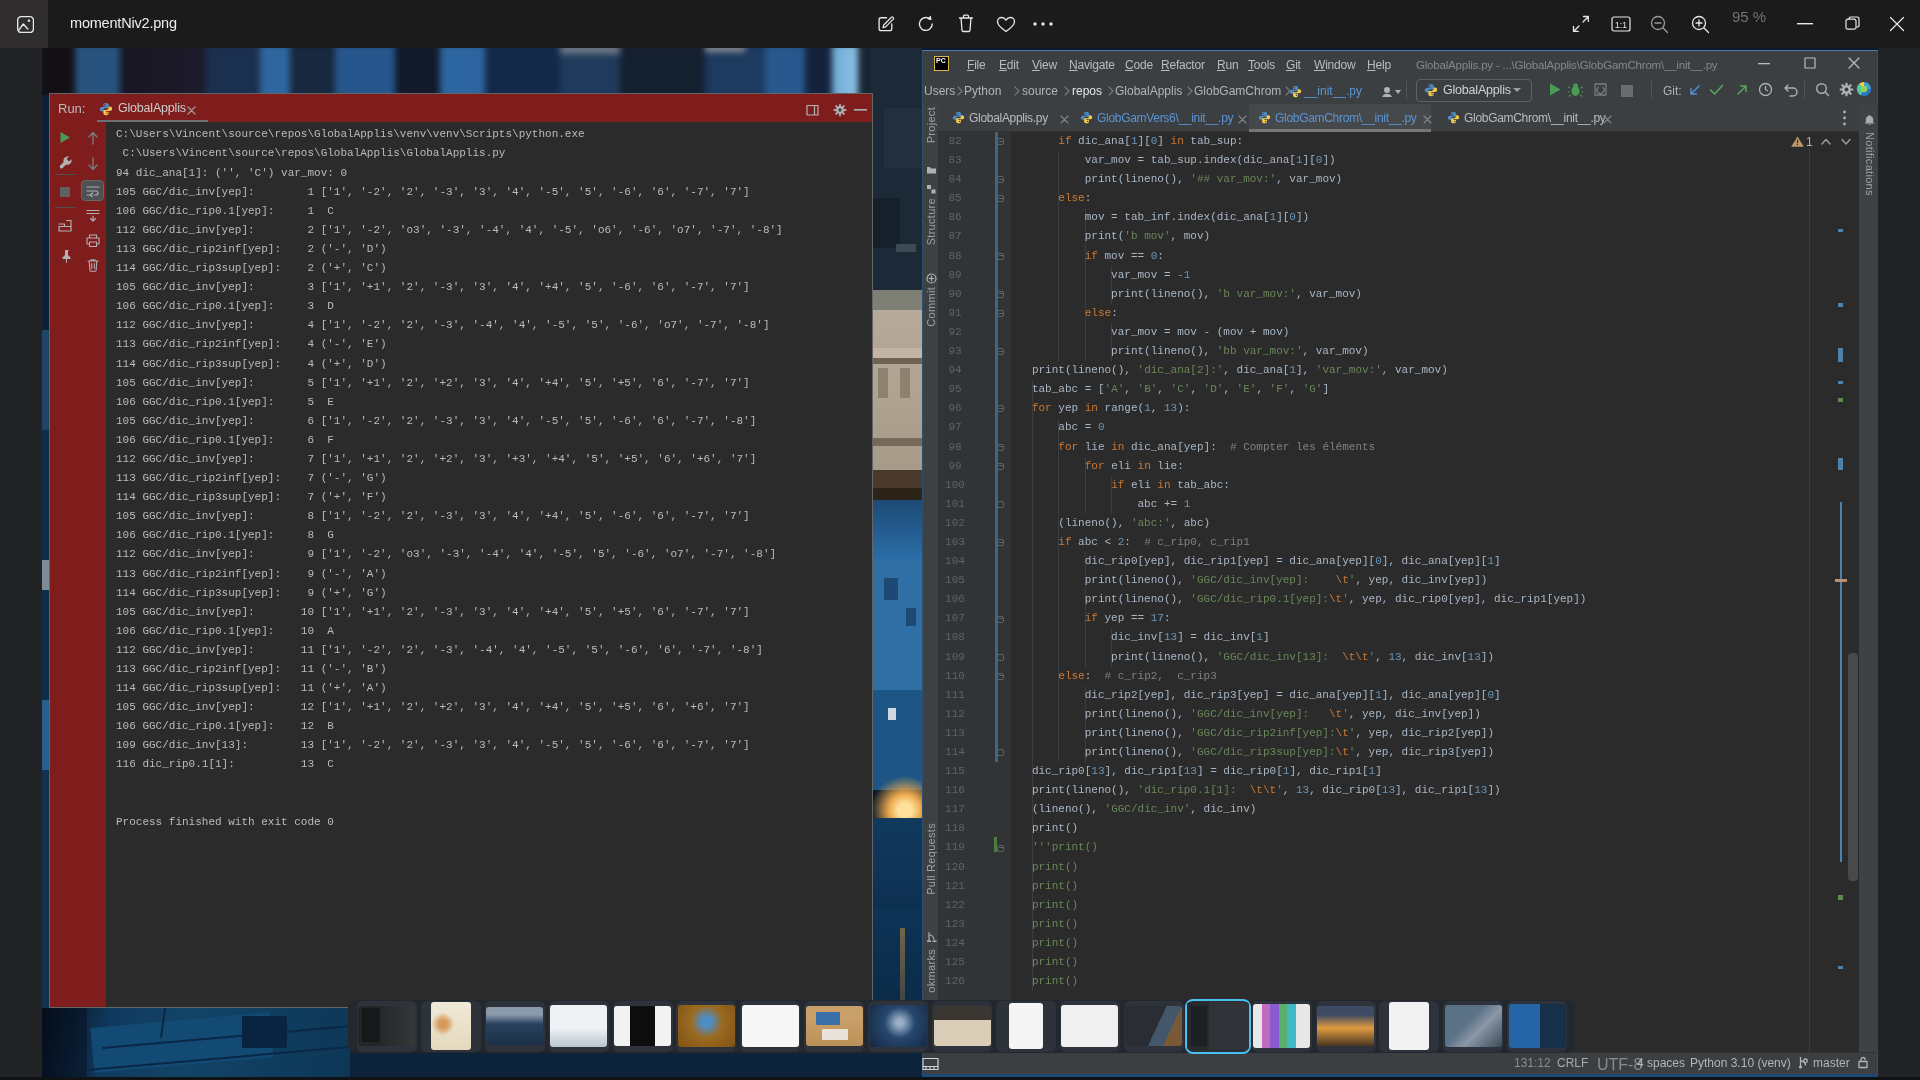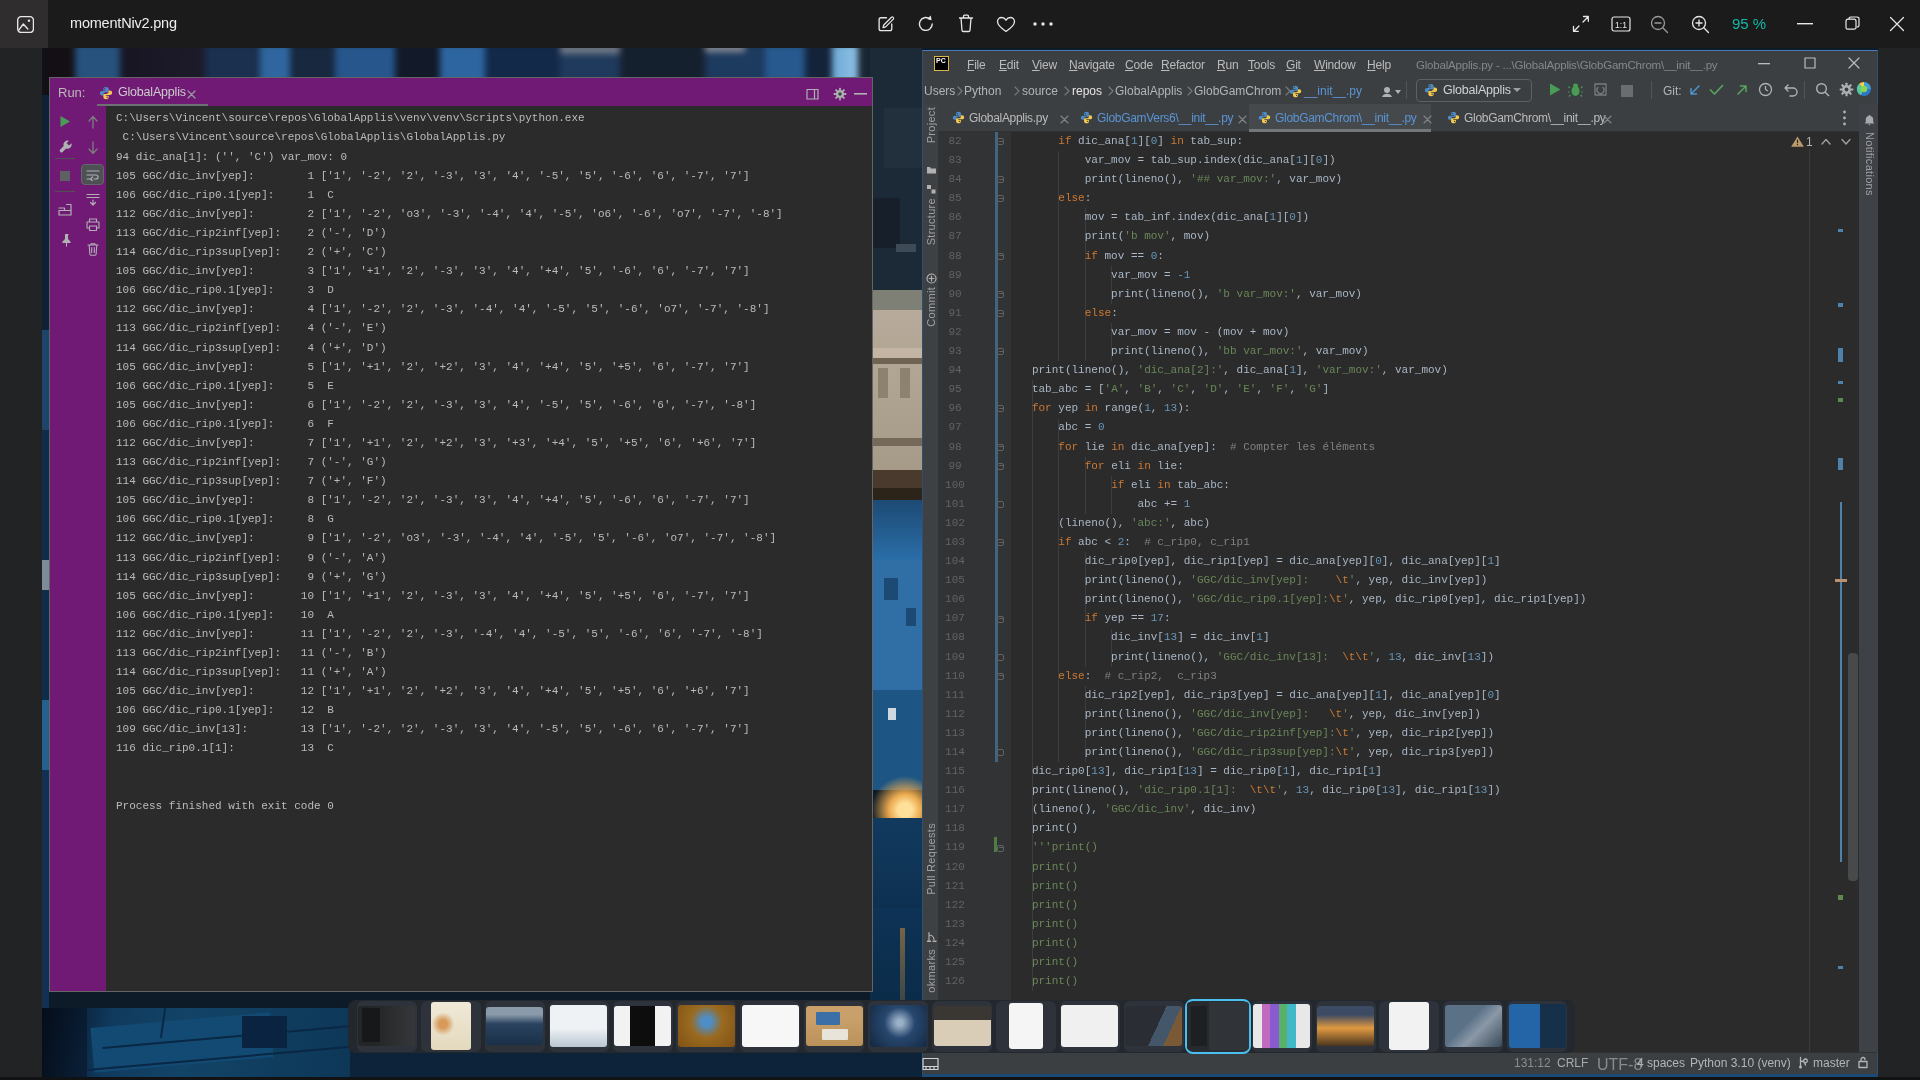--- a/index.html
+++ b/index.html
@@ -111,33 +111,33 @@
 <svg class="abs" style="left:1610px;top:15px" width="22" height="18" viewBox="0 0 22 18">
       <path d="M2 4 a2 2 0 0 1 2-2 h14 a2 2 0 0 1 2 2 v10 a2 2 0 0 1 -2 2 H4 a2 2 0 0 1 -2-2 z" stroke="#e8e8e8" stroke-width="1.2" fill="none" stroke-linecap="round" stroke-linejoin="round"></path>
       <text x="11" y="12.6" font-size="8.5" fill="#e8e8e8" text-anchor="middle" font-family="Liberation Sans">1:1</text>
     </svg>
 <svg class="abs" style="left:1650px;top:15px" width="19" height="19" viewBox="0 0 19 19">
       <path d="M8 1.5 a6.5 6.5 0 1 0 0 13 a6.5 6.5 0 0 0 0-13 M12.8 12.8 L17.5 17.5 M5 8 h6" stroke="#9a9a9a" stroke-width="1.3" fill="none" stroke-linecap="round" stroke-linejoin="round"></path>
     </svg>
 <svg class="abs" style="left:1691px;top:15px" width="19" height="19" viewBox="0 0 19 19">
       <path d="M8 1.5 a6.5 6.5 0 1 0 0 13 a6.5 6.5 0 0 0 0-13 M12.8 12.8 L17.5 17.5 M5 8 h6 M8 5 v6" stroke="#e8e8e8" stroke-width="1.3" fill="none" stroke-linecap="round" stroke-linejoin="round"></path>
     </svg>
-<div class="abs" style="left:1727px;top:15px;width:44px;color:#14b8a6;font-size:15px;text-align:center">95 %</div>
+<div class="abs" style="left:1727px;top:8px;width:44px;color:#737373;font-size:15px;text-align:center">95 %</div>
 <svg class="abs" style="left:1797px;top:23px" width="16" height="2" viewBox="0 0 16 2">
       <rect x="0" y="0" width="16" height="1.4" fill="#e8e8e8"></rect>
     </svg>
 <svg class="abs" style="left:1845px;top:16px" width="15" height="15" viewBox="0 0 15 15">
       <path d="M1 5 a1.8 1.8 0 0 1 1.8-1.8 h6.4 A1.8 1.8 0 0 1 11 5 v6.4 a1.8 1.8 0 0 1 -1.8 1.8 H2.8 A1.8 1.8 0 0 1 1 11.4 z" stroke="#e8e8e8" stroke-width="1.2" fill="none" stroke-linecap="round" stroke-linejoin="round"></path>
       <path d="M4 3 V2.8 A1.8 1.8 0 0 1 5.8 1 h6.4 A1.8 1.8 0 0 1 14 2.8 v6.4 a1.8 1.8 0 0 1 -1.8 1.8 H12" stroke="#e8e8e8" stroke-width="1.2" fill="none" stroke-linecap="round" stroke-linejoin="round"></path>
     </svg>
 <svg class="abs" style="left:1889px;top:16px" width="16" height="16" viewBox="0 0 16 16">
       <path d="M1.5 1.5 L14.5 14.5 M14.5 1.5 L1.5 14.5" stroke="#e8e8e8" stroke-width="1.2" fill="none" stroke-linecap="round" stroke-linejoin="round"></path>
     </svg>
 </div>
-<div class="abs" style="left:49px;top:77px;width:824px;height:915px;background:#701a75;border:1px solid #656565">
+<div class="abs" style="left:49px;top:93px;width:824px;height:915px;background:#7f1d1d;border:1px solid #656565">
 <div class="abs" style="left:56px;top:28px;width:766px;height:885px;background:#2b2b2b"></div>
 <div class="abs" style="left:8px;top:7px;color:#bbbbbb;font-size:13px">Run:</div>
 <svg class="abs" style="left:49px;top:8px" width="14" height="14" viewBox="0 0 16 16">
 <path fill="#4e8cc6" d="M7.9 1C6 1 5 1.9 5 3.2V5h3.2v.7H3.6C2.1 5.7 1 6.7 1 8.3s1.1 2.6 2.6 2.6H5V9.3C5 7.9 6.2 7 7.6 7H11V3.2C11 1.9 9.8 1 7.9 1zM6.7 2.4a.8.8 0 110 1.6.8.8 0 010-1.6z"></path>
 <path fill="#f2c94c" d="M8.1 15c1.9 0 2.9-.9 2.9-2.2V11H7.8v-.7h4.6c1.5 0 2.6-1 2.6-2.6S13.9 5.1 12.4 5.1H11v1.6C11 8.1 9.8 9 8.4 9H5v3.8C5 14.1 6.2 15 8.1 15zm1.2-1.4a.8.8 0 110-1.6.8.8 0 010 1.6z"></path>
     </svg>
 <div class="abs" style="left:68px;top:7px;color:#cccccc;font-size:12.5px;letter-spacing:-0.2px">GlobalApplis</div>
 <svg class="abs" style="left:137px;top:12px" width="9" height="9" viewBox="0 0 9 9">
       <path d="M1 1 L8 8 M8 1 L1 8" stroke="#9b9ea0" stroke-width="1.2" fill="none" stroke-linecap="round" stroke-linejoin="round"></path>
     </svg>

